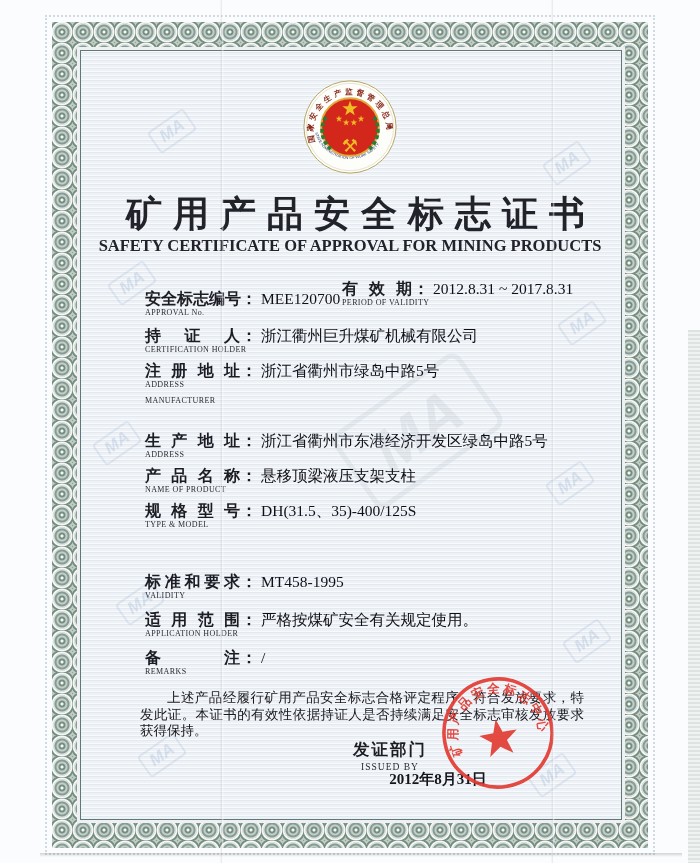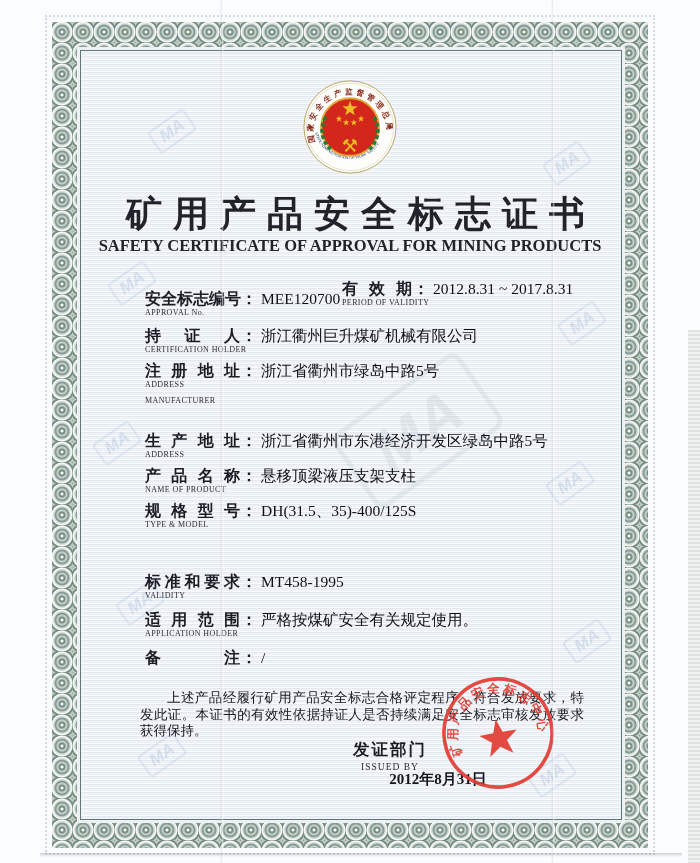--- a/index.html
+++ b/index.html
@@ -192,20 +192,21 @@
     <div class="fgroup">
       <div class="fline"><span class="flabel w95">标准和要求</span><span class="fcolon">：</span><span class="fvalue">MT458-1995</span></div>
       <div class="fen">VALIDITY</div>
     </div>
     <div class="fgroup">
       <div class="fline"><span class="flabel w95">适用范围</span><span class="fcolon">：</span><span class="fvalue">严格按煤矿安全有关规定使用。</span></div>
       <div class="fen">APPLICATION HOLDER</div>
     </div>
     <div class="fgroup">
       <div class="fline"><span class="flabel w95">备注</span><span class="fcolon">：</span><span class="fvalue">/</span></div>
+      <div class="fen">REMARKS</div>
     </div>
   </div>
 
   <div class="abs statement">上述产品经履行矿用产品安全标志合格评定程序，符合发放要求，特发此证。本证书的有效性依据持证人是否持续满足安全标志审核发放要求获得保持。</div>
 
   <div class="abs issued">
     <div class="zh">发证部门</div>
     <div class="en">ISSUED BY</div>
   </div>
   <div class="abs date">2012年8月31日</div>

